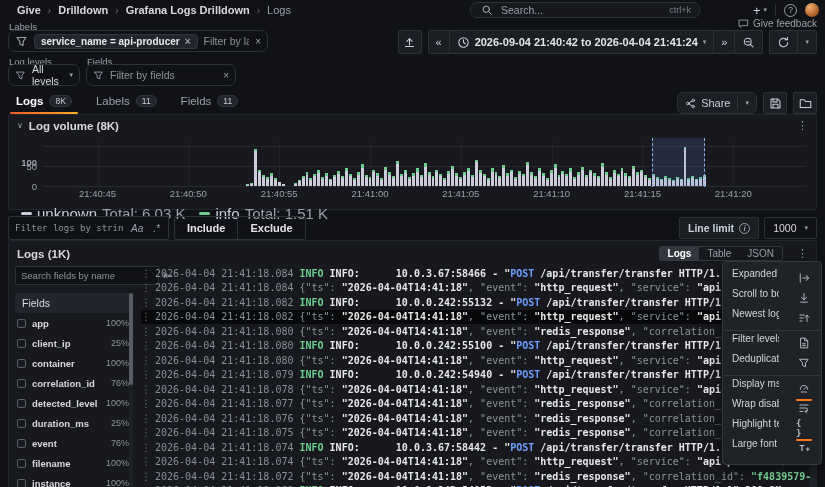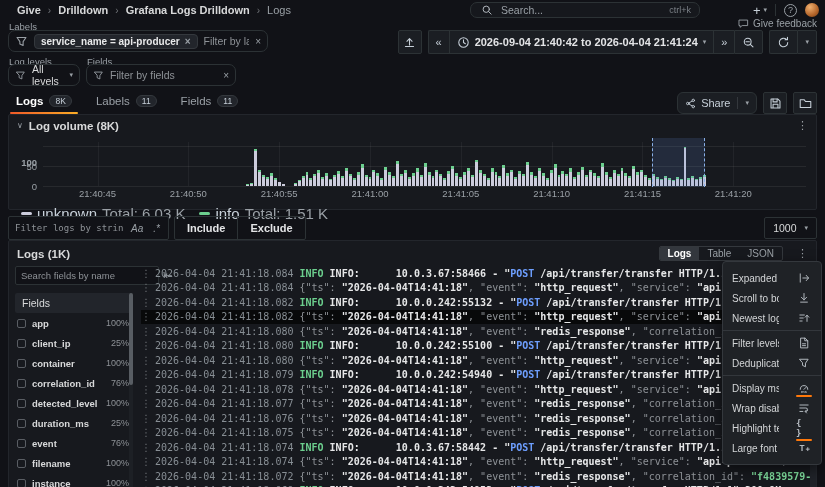--- a/index.html
+++ b/index.html
@@ -149,21 +149,21 @@
   .seg-mth { color:#6e9fff; font-weight:bold; }
   .seg-cid { color:#7edc9c; font-weight:bold; }
   .list-scroll { position:absolute; right:0; top:0; bottom:0; width:6px; background:#202329; }
   .list-thumb { position:absolute; right:0; top:0; width:6px; height:34px; background:#aab0b6; border-radius:3px; }
 
   
   .ctxmenu { position:absolute; left:722px; top:261px; width:100px; background:#1f2226; border:1px solid #34383d;
     border-radius:4px; box-shadow:0 4px 14px rgba(0,0,0,0.5); padding:4px 0; }
   .mgroup + .mgroup { border-top:1px solid #33373c; }
   .mgroup { padding:2px 0; }
-  .mitem { display:flex; align-items:center; height:20px; padding:0 9px; cursor:pointer; color:#d3d5d7; font-size:10px;gap:17px; }
+  .mitem { display:flex; height:20px; padding:0 9px; cursor:pointer; color:#d3d5d7; font-size:10px;gap:17px; }
   .mlabel { flex:1; white-space:nowrap; overflow:hidden; }
   .micon { position:relative; color:#b4bac0; display:flex; align-items:center; justify-content:center; width:16px; }
   .micon.active::after { content:""; position:absolute; left:0; right:0; bottom:-3px; height:2px; background:#ff780a; border-radius:1px; }
   .mtext-ic { font-size:9px; font-weight:bold; font-family:"DejaVu Sans Mono",monospace; }
 </style>
 </head>
 <body>
 
 <div class="app">
 
@@ -843,20 +843,24 @@
     <span class="lfbox">
       <input placeholder="Filter logs by string" style="">
       <span class="minibtn">Aa</span>
       <span class="minibtn">.*</span>
     </span>
     <span class="incexc">
       <span class="opt">Include</span>
       <span class="opt">Exclude</span>
     </span>
     <span class="lf-right">
+      <span class="limitlab">
+        <span>Line limit</span>
+        <span class="infoc">i</span>
+      </span>
       <span class="limitsel">
         <span>1000</span>
         <span class="caret">▾</span>
       </span>
     </span>
   </div>
 
   <div class="panel" id="logs-panel">
     <div class="lp-head">
       <span class="p-title">Logs (1K)</span>

